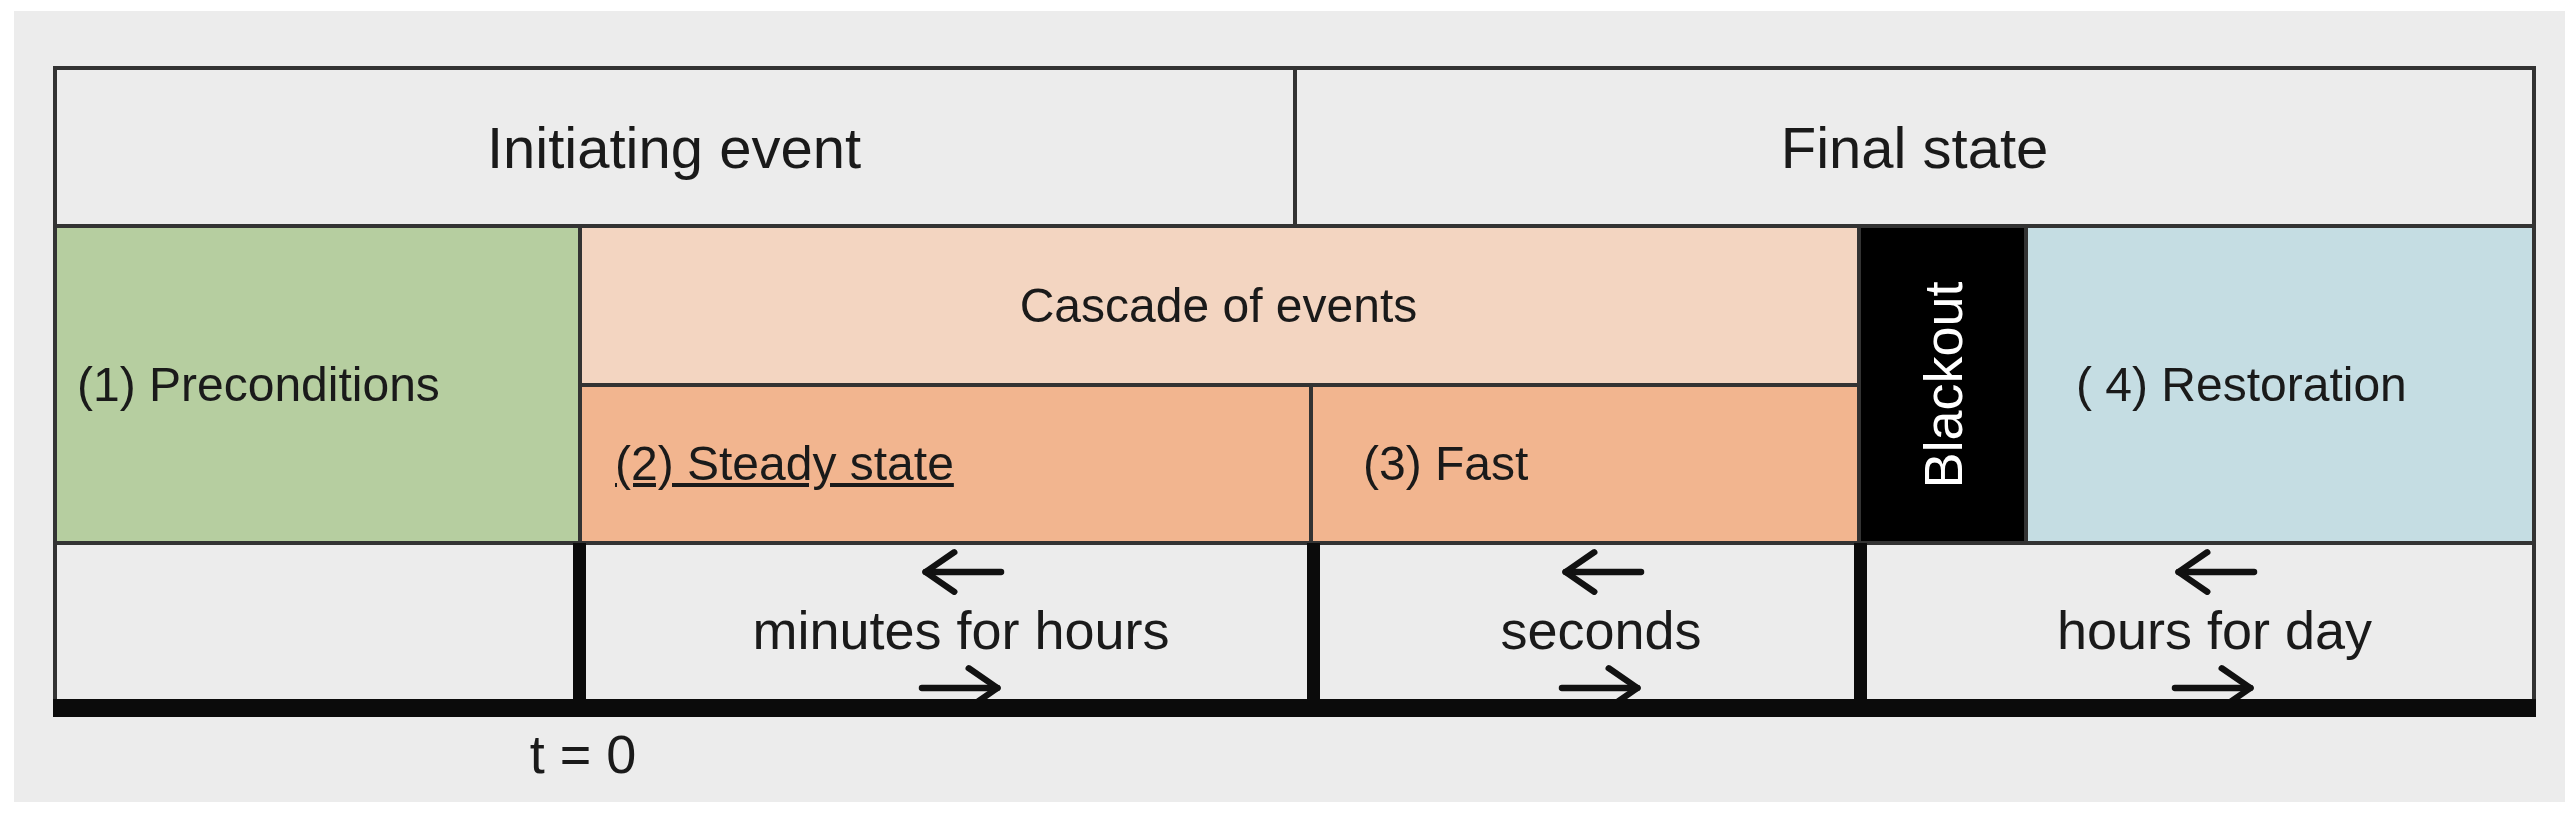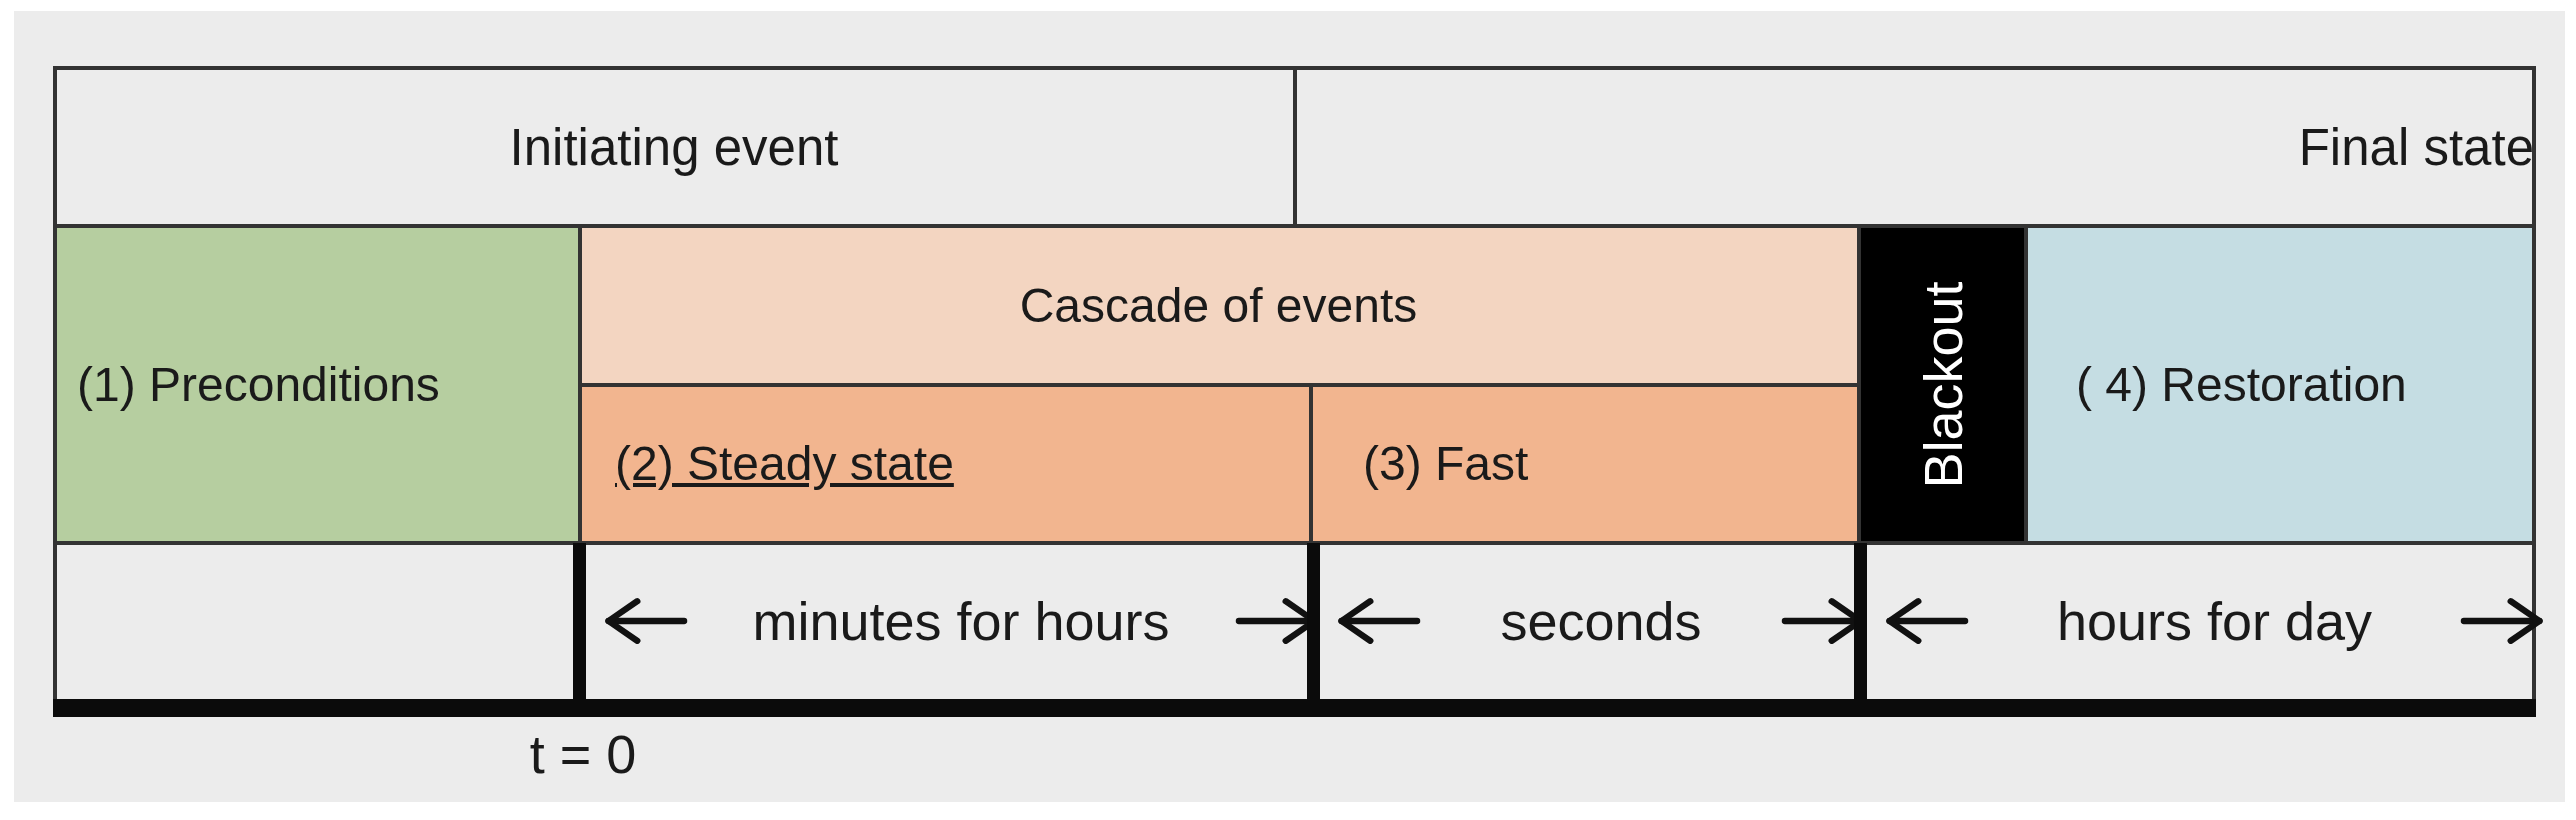--- a/index.html
+++ b/index.html
@@ -6,27 +6,27 @@
   .stage{position:relative;width:2576px;height:820px;background:#ffffff;overflow:hidden;
          font-family:"Liberation Sans",sans-serif;color:#1a1a1a;}
   .panel{position:absolute;left:13.6px;top:11px;width:2551px;height:791px;background:#ececec;}
   .fill{position:absolute;}
   .line{position:absolute;background:#333333;}
   .thick{position:absolute;background:#0b0b0b;}
   .cell{position:absolute;display:flex;align-items:center;}
   .center{justify-content:center;}
   .lbl{font-size:48px;line-height:1.1;white-space:nowrap;}
   .axis-lbl{font-size:54px;white-space:nowrap;}
-  .header-cell{font-size:51px;}
+  .header-cell{font-size:58px;}
   .green-fill{background:#b6cea0;}
   .cascade-fill{background:#f3d5c1;}
   .orange-fill{background:#f2b58f;}
   .blue-fill{background:#c5dde3;}
   .black-fill{background:#000000;}
-  .axis-cell{position:absolute;display:flex;align-items:center;justify-content:space-between;padding:0 14.5px;}
+  .axis-cell{position:absolute;display:flex;align-items:center;justify-content:space-between;padding:0 14.5px;flex-direction:column;}
   .arrow svg{display:block;}
   .blackout-cell{position:absolute;display:flex;align-items:center;justify-content:center;}
   .blackout-text{color:#ffffff;font-size:54px;white-space:nowrap;transform:rotate(-90deg);}
   .t0{position:absolute;left:583px;top:723px;transform:translateX(-50%);font-size:54px;white-space:nowrap;}
 </style>
 </head>
 <body>
 
 <div class="stage">
   <div class="panel"></div>
@@ -46,21 +46,21 @@
   <div class="line" style="left:578px;top:225px;width:3.6px;height:320px;"></div>
   <div class="line" style="left:579px;top:383px;width:1279px;height:3.6px;"></div>
   <div class="line" style="left:1309px;top:385px;width:3.6px;height:160px;"></div>
   <div class="line" style="left:1857px;top:225px;width:3.6px;height:320px;"></div>
   <div class="line" style="left:2024px;top:225px;width:3.6px;height:320px;"></div>
   <div class="line" style="left:53px;top:541px;width:2483px;height:3.6px;"></div>
 
   <div class="cell center header-cell" style="left:53px;top:70px;width:1242px;height:154px;">
     <span>Initiating event</span>
   </div>
-  <div class="cell center header-cell" style="left:1295px;top:70px;width:1239px;height:154px;justify-content:flex-end;">
+  <div class="cell center header-cell" style="left:1295px;top:70px;width:1239px;height:154px;">
     <span>Final state</span>
   </div>
 
   <div class="cell" style="left:54px;top:227px;width:525px;height:316px;padding-left:23px;">
     <span class="lbl">(1) Preconditions</span>
   </div>
   <div class="cell center" style="left:579px;top:227px;width:1279px;height:158px;">
     <span class="lbl">Cascade of events</span>
   </div>
   <div class="cell" style="left:579px;top:385px;width:733px;height:158px;padding-left:36px;text-decoration:underline;">

